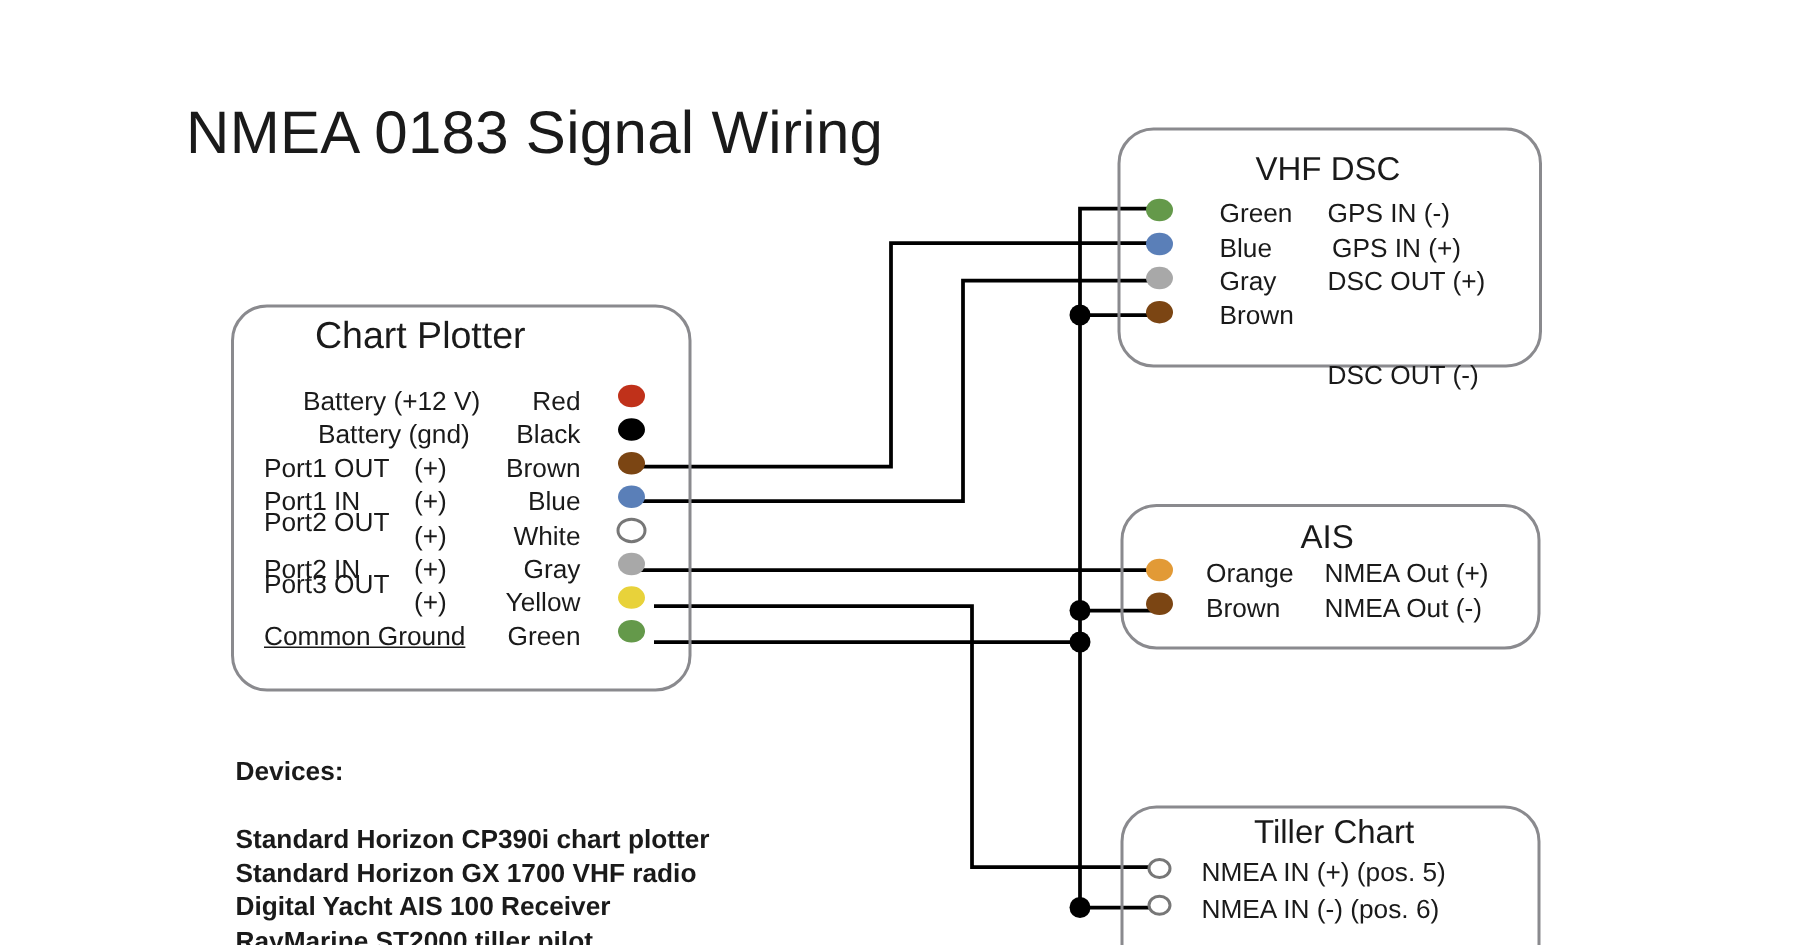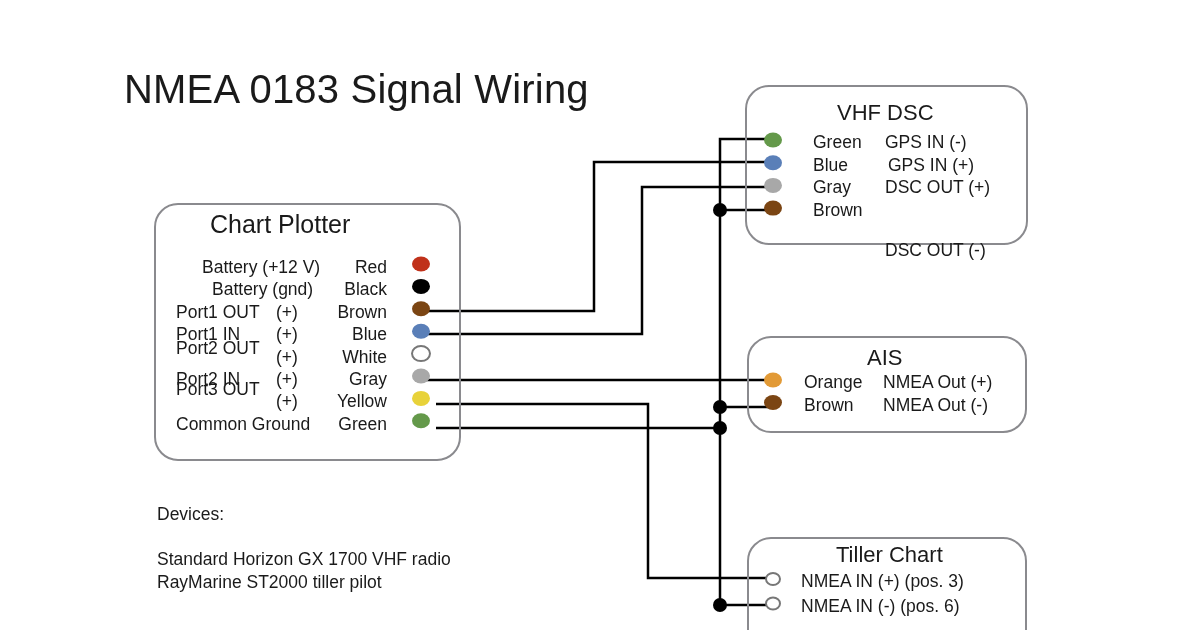--- a/index.html
+++ b/index.html
@@ -5,21 +5,21 @@
     html, body { margin: 0; padding: 0; background: #ffffff; }
     body { width: 1200px; height: 630px; position: relative; overflow: hidden;
            font-family: "Liberation Sans", sans-serif; color: #1a1a1a; }
     .title { position: absolute; left: 124px; top: 67px; font-size: 40px; font-weight: 400;
              letter-spacing: 0.2px; white-space: nowrap; }
     svg#wires { position: absolute; left: 0; top: 0; }
     .box { position: absolute; border: 2px solid #8a8a8e; border-radius: 24px; background: transparent; box-sizing: border-box; }
     .box-title { position: absolute; font-size: 25px; white-space: nowrap; }
     .txt { position: absolute; font-size: 17.5px; white-space: nowrap; line-height: 22px; }
     .devices { position: absolute; left: 157px; top: 503px; font-size: 17.5px; line-height: 22.5px; }
-    .devices div { white-space: nowrap; }
+    .devices div { white-space: nowrap; font-weight: bold; }
   </style>
 </head>
 <body>
 
 <div class="title">NMEA 0183 Signal Wiring</div>
 
 <svg id="wires" width="1200" height="630">
   <g stroke="#000" stroke-width="2.5" fill="none">
 
     <polyline points="421,311 594,311 594,162 773,162"></polyline>
@@ -81,21 +81,21 @@
     <div class="txt" style="top: 323.2px; right: 813px;">Blue</div>
     <div class="txt" style="top: 337px; left: 176px;">Port2 OUT</div>
     <div class="txt" style="top: 345.6px; left: 276px;">(+)</div>
     <div class="txt" style="top: 345.6px; right: 813px;">White</div>
     <div class="txt" style="top: 368px; left: 176px;">Port2 IN</div>
     <div class="txt" style="top: 368px; left: 276px;">(+)</div>
     <div class="txt" style="top: 368px; right: 813px;">Gray</div>
     <div class="txt" style="top: 378px; left: 176px;">Port3 OUT</div>
     <div class="txt" style="top: 390.4px; left: 276px;">(+)</div>
     <div class="txt" style="top: 390.4px; right: 813px;">Yellow</div>
-    <div class="txt" style="top: 412.8px; left: 176px;">Common Ground</div>
+    <div class="txt" style="top: 412.8px; left: 176px; text-decoration: underline;">Common Ground</div>
     <div class="txt" style="top: 412.8px; right: 813px;">Green</div>
   </div>
 
 <div class="box" style="left:745px; top:85px; width:283px; height:160px;"></div>
 <div class="box-title" style="left:837px; top:100px; font-size:22px;">VHF DSC</div>
 <div id="vhf-rows">
     <div class="txt" style="top: 131px; left: 813px;">Green</div>
     <div class="txt" style="top: 131px; left: 885px;">GPS IN (-)</div>
     <div class="txt" style="top: 153.7px; left: 813px;">Blue</div>
     <div class="txt" style="top: 153.7px; left: 888px;">GPS IN (+)</div>
@@ -110,22 +110,24 @@
 <div id="ais-rows">
     <div class="txt" style="top: 371px; left: 804px;">Orange</div>
     <div class="txt" style="top: 371px; left: 883px;">NMEA Out (+)</div>
     <div class="txt" style="top: 393.5px; left: 804px;">Brown</div>
     <div class="txt" style="top: 393.5px; left: 883px;">NMEA Out (-)</div>
   </div>
 
 <div class="box" style="left:747px; top:537px; width:280px; height:120px;"></div>
 <div class="box-title" style="left:836px; top:542px; font-size:22px;">Tiller Chart</div>
 <div id="tiller-rows">
-    <div class="txt" style="top: 570px; left: 801px;">NMEA IN (+) (pos. 3)</div>
+    <div class="txt" style="top: 570px; left: 801px;">NMEA IN (+) (pos. 5)</div>
     <div class="txt" style="top: 594.5px; left: 801px;">NMEA IN (-) (pos. 6)</div>
   </div>
 
 <div class="devices">
   <div>Devices:</div>
   <div style="height:22.5px"></div>
+  <div>Standard Horizon CP390i chart plotter</div>
   <div>Standard Horizon GX 1700 VHF radio</div>
+  <div>Digital Yacht AIS 100 Receiver</div>
   <div>RayMarine ST2000 tiller pilot</div>
 </div>
 
 </body></html>

